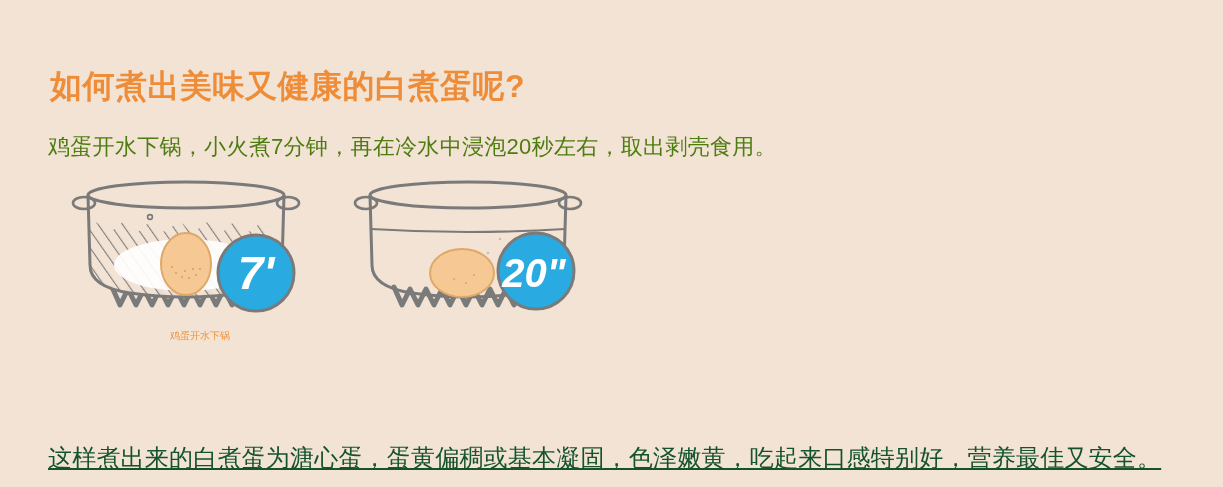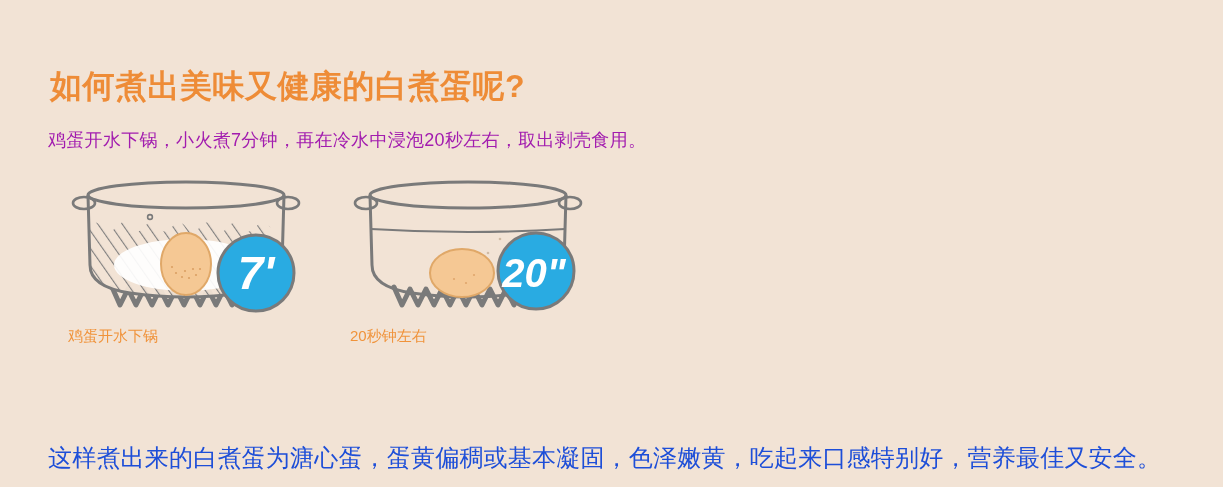--- a/index.html
+++ b/index.html
@@ -31,22 +31,22 @@
     color: #EE8C37;
     letter-spacing: 0.5px;
     white-space: nowrap;
   }
 
   
   .lead {
     position: absolute;
     left: 48px;
     top: 110px;
-    font-size: 18px;
-    color: #a21caf;
+    font-size: 22px;
+    color: #4d7c0f;
     letter-spacing: 0.3px;
     white-space: nowrap;
   }
 
   
   .steps {
     position: absolute;
     left: 60px;
     top: 165px;
     width: 560px;
@@ -67,39 +67,40 @@
     top: 0;
     width: 240px;
     height: 150px;
   }
   .step-figure svg {
     display: block;
   }
 
   .caption {
     position: absolute;
-    left: 0;
+    left: 12px;
     top: 160px;
     width: 240px;
-    text-align: left;
+    text-align: center;
     color: #F0933B;
-    font-size: 15px;
+    font-size: 10px;
     line-height: 21px;
   }
   .caption .cl { display: block; white-space: nowrap; }
 
   
   .outro {
     position: absolute;
     left: 48px;
     top: 418px;
     font-size: 24px;
-    color: #1d4ed8;
+    color: #14532d;
     letter-spacing: 0.2px;
     white-space: nowrap;
+    text-decoration: underline;
   }
 </style>
 </head>
 <body>
 
 <div class="page">
 
   <h1 class="title">如何煮出美味又健康的白煮蛋呢?</h1>
 
   <p class="lead">鸡蛋开水下锅，小火煮7分钟，再在冷水中浸泡20秒左右，取出剥壳食用。</p>
@@ -216,21 +217,20 @@
           </g>
 
           <g>
             <circle cx="186" cy="106" r="38" fill="#29ABE2" stroke="#7A7A7A" stroke-width="3"></circle>
             <text x="184" y="122" text-anchor="middle" font-family="Liberation Sans, sans-serif" font-size="40" font-weight="bold" font-style="italic" fill="#FFFFFF">20"</text>
           </g>
         </svg>
       </div>
 
       <div class="caption">
-        <span class="cl">20秒钟左右</span>
       </div>
     </div>
 
   </div>
 
   <p class="outro">这样煮出来的白煮蛋为溏心蛋，蛋黄偏稠或基本凝固，色泽嫩黄，吃起来口感特别好，营养最佳又安全。</p>
 
 </div>
 
 </body></html>

